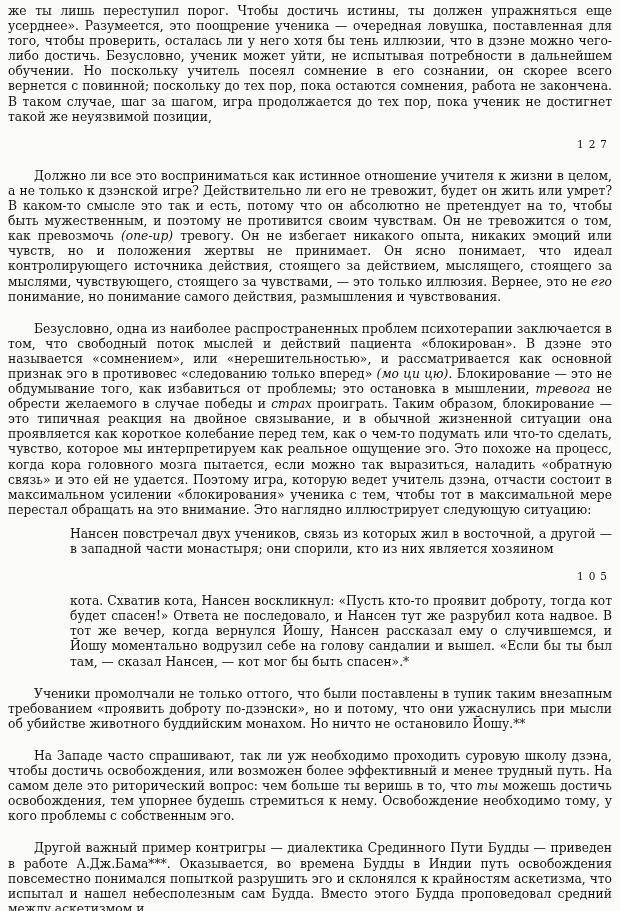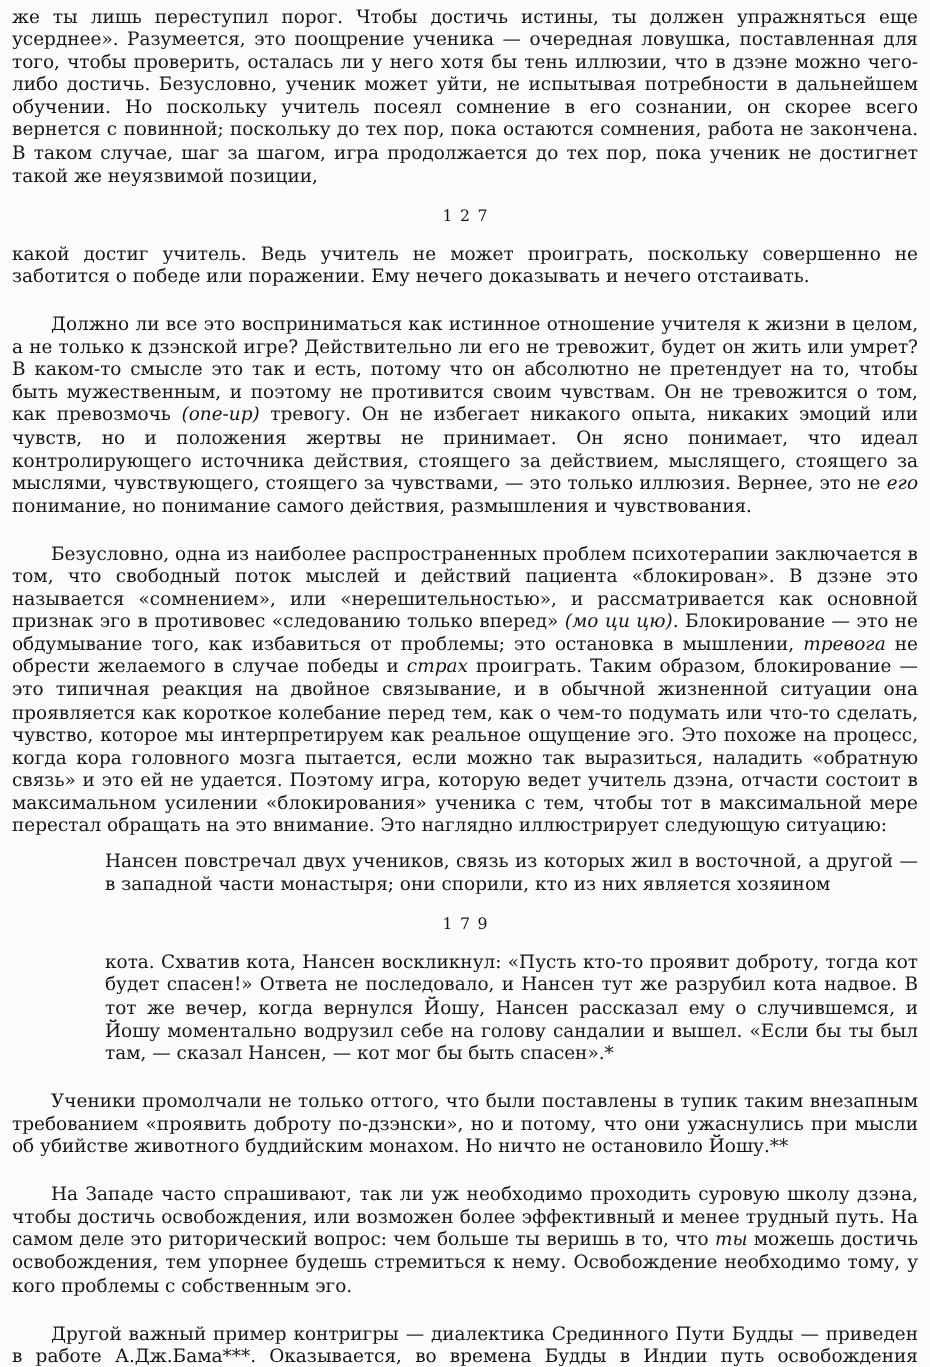--- a/index.html
+++ b/index.html
@@ -19,47 +19,46 @@
     line-height: 15.1px;
     color: #141414;
     text-align: justify;
   }
   p { margin: 0; }
   .para { text-indent: 26px; margin-top: 17px; }
   .cont { text-indent: 0; margin-top: 0; }
   .quote { margin: 9px 0 0 62px; text-indent: 0; }
   .mt0 { margin-top: 0; }
   .pagenum {
-    text-align: center;
+    text-align: right;
     font-size: 10.5px;
     letter-spacing: 5px;
     padding-left: 5px; 
     margin: 12px 0 10px 0;
     text-indent: 0;
   }
   .it { font-style: italic; }
 </style>
 </head>
 <body>
 
 <div class="page">
 
   <p class="para cont"><span>же ты лишь переступил порог. Чтобы достичь истины, ты должен упражняться еще усерднее». Разумеется, это поощрение ученика — очередная ловушка, поставленная для того, чтобы проверить, осталась ли у него хотя бы тень иллюзии, что в дзэне можно чего-либо достичь. Безусловно, ученик может уйти, не испытывая потребности в дальнейшем обучении. Но поскольку учитель посеял сомнение в его сознании, он скорее всего вернется с повинной; поскольку до тех пор, пока остаются сомнения, работа не закончена. В таком случае, шаг за шагом, игра продолжается до тех пор, пока ученик не достигнет такой же неуязвимой позиции,</span></p>
 
   <div class="pagenum">127</div>
 
-  <p class="para cont"><span>какой достиг учитель. Ведь учитель не может проиграть, поскольку совершенно не заботится о победе или поражении. Ему нечего доказывать и нечего отстаивать.</span></p>
 
   <p class="para"><span>Должно ли все это восприниматься как истинное отношение учителя к жизни в целом, а не только к дзэнской игре? Действительно ли его не тревожит, будет он жить или умрет? В каком-то смысле это так и есть, потому что он абсолютно не претендует на то, чтобы быть мужественным, и поэтому не противится своим чувствам. Он не тревожится о том, как превозмочь </span><span class="it">(one-up)</span><span> тревогу. Он не избегает никакого опыта, никаких эмоций или чувств, но и положения жертвы не принимает. Он ясно понимает, что идеал контролирующего источника действия, стоящего за действием, мыслящего, стоящего за мыслями, чувствующего, стоящего за чувствами, — это только иллюзия. Вернее, это не </span><span class="it">его</span><span> понимание, но понимание самого действия, размышления и чувствования.</span></p>
 
   <p class="para"><span>Безусловно, одна из наиболее распространенных проблем психотерапии заключается в том, что свободный поток мыслей и действий пациента «блокирован». В дзэне это называется «сомнением», или «нерешительностью», и рассматривается как основной признак эго в противовес «следованию только вперед» </span><span class="it">(мо ци цю)</span><span>. Блокирование — это не обдумывание того, как избавиться от проблемы; это остановка в мышлении, </span><span class="it">тревога</span><span> не обрести желаемого в случае победы и </span><span class="it">страх</span><span> проиграть. Таким образом, блокирование — это типичная реакция на двойное связывание, и в обычной жизненной ситуации она проявляется как короткое колебание перед тем, как о чем-то подумать или что-то сделать, чувство, которое мы интерпретируем как реальное ощущение эго. Это похоже на процесс, когда кора головного мозга пытается, если можно так выразиться, наладить «обратную связь» и это ей не удается. Поэтому игра, которую ведет учитель дзэна, отчасти состоит в максимальном усилении «блокирования» ученика с тем, чтобы тот в максимальной мере перестал обращать на это внимание. Это наглядно иллюстрирует следующую ситуацию:</span></p>
 
   <p class="quote"><span>Нансен повстречал двух учеников, связь из которых жил в восточной, а другой — в западной части монастыря; они спорили, кто из них является хозяином</span></p>
 
-  <div class="pagenum">179</div>
+  <div class="pagenum">105</div>
 
   <p class="quote mt0"><span>кота. Схватив кота, Нансен воскликнул: «Пусть кто-то проявит доброту, тогда кот будет спасен!» Ответа не последовало, и Нансен тут же разрубил кота надвое. В тот же вечер, когда вернулся Йошу, Нансен рассказал ему о случившемся, и Йошу моментально водрузил себе на голову сандалии и вышел. «Если бы ты был там, — сказал Нансен, — кот мог бы быть спасен».*</span></p>
 
   <p class="para"><span>Ученики промолчали не только оттого, что были поставлены в тупик таким внезапным требованием «проявить доброту по-дзэнски», но и потому, что они ужаснулись при мысли об убийстве животного буддийским монахом. Но ничто не остановило Йошу.**</span></p>
 
   <p class="para"><span>На Западе часто спрашивают, так ли уж необходимо проходить суровую школу дзэна, чтобы достичь освобождения, или возможен более эффективный и менее трудный путь. На самом деле это риторический вопрос: чем больше ты веришь в то, что </span><span class="it">ты</span><span> можешь достичь освобождения, тем упорнее будешь стремиться к нему. Освобождение необходимо тому, у кого проблемы с собственным эго.</span></p>
 
   <p class="para"><span>Другой важный пример контригры — диалектика Срединного Пути Будды — приведен в работе А.Дж.Бама***. Оказывается, во времена Будды в Индии путь освобождения повсеместно понимался попыткой разрушить эго и склонялся к крайностям аскетизма, что испытал и нашел небесполезным сам Будда. Вместо этого Будда проповедовал средний между аскетизмом и</span></p>
 
 </div>

